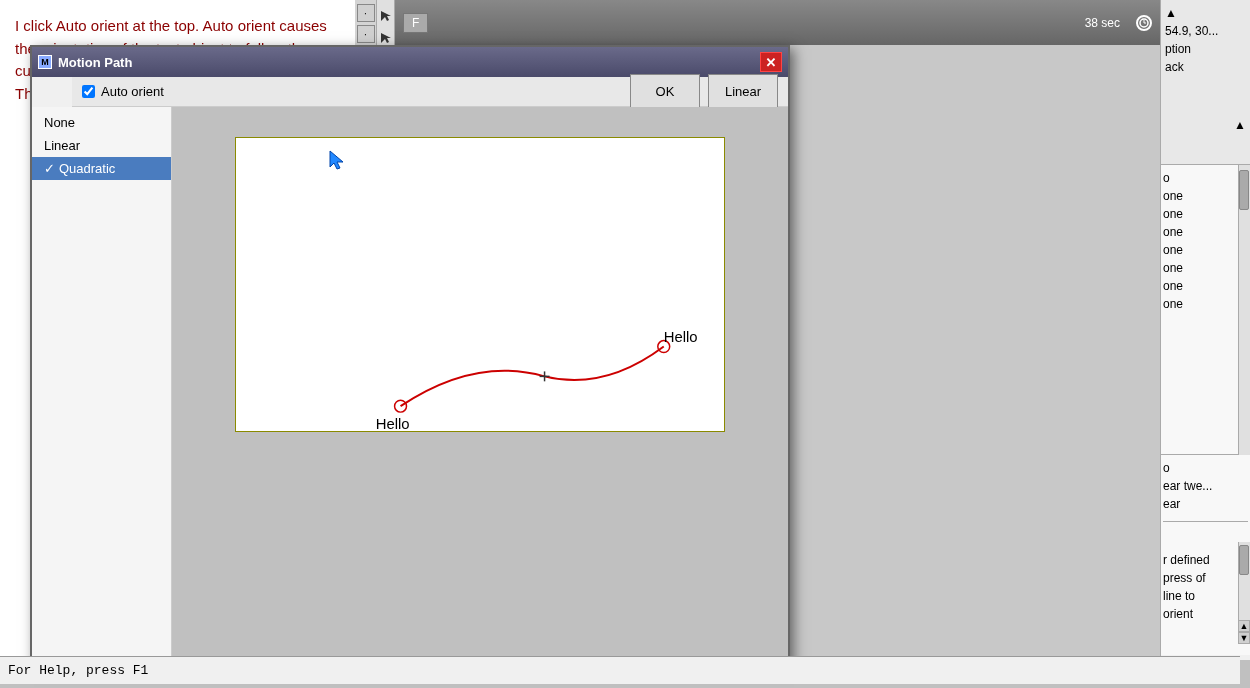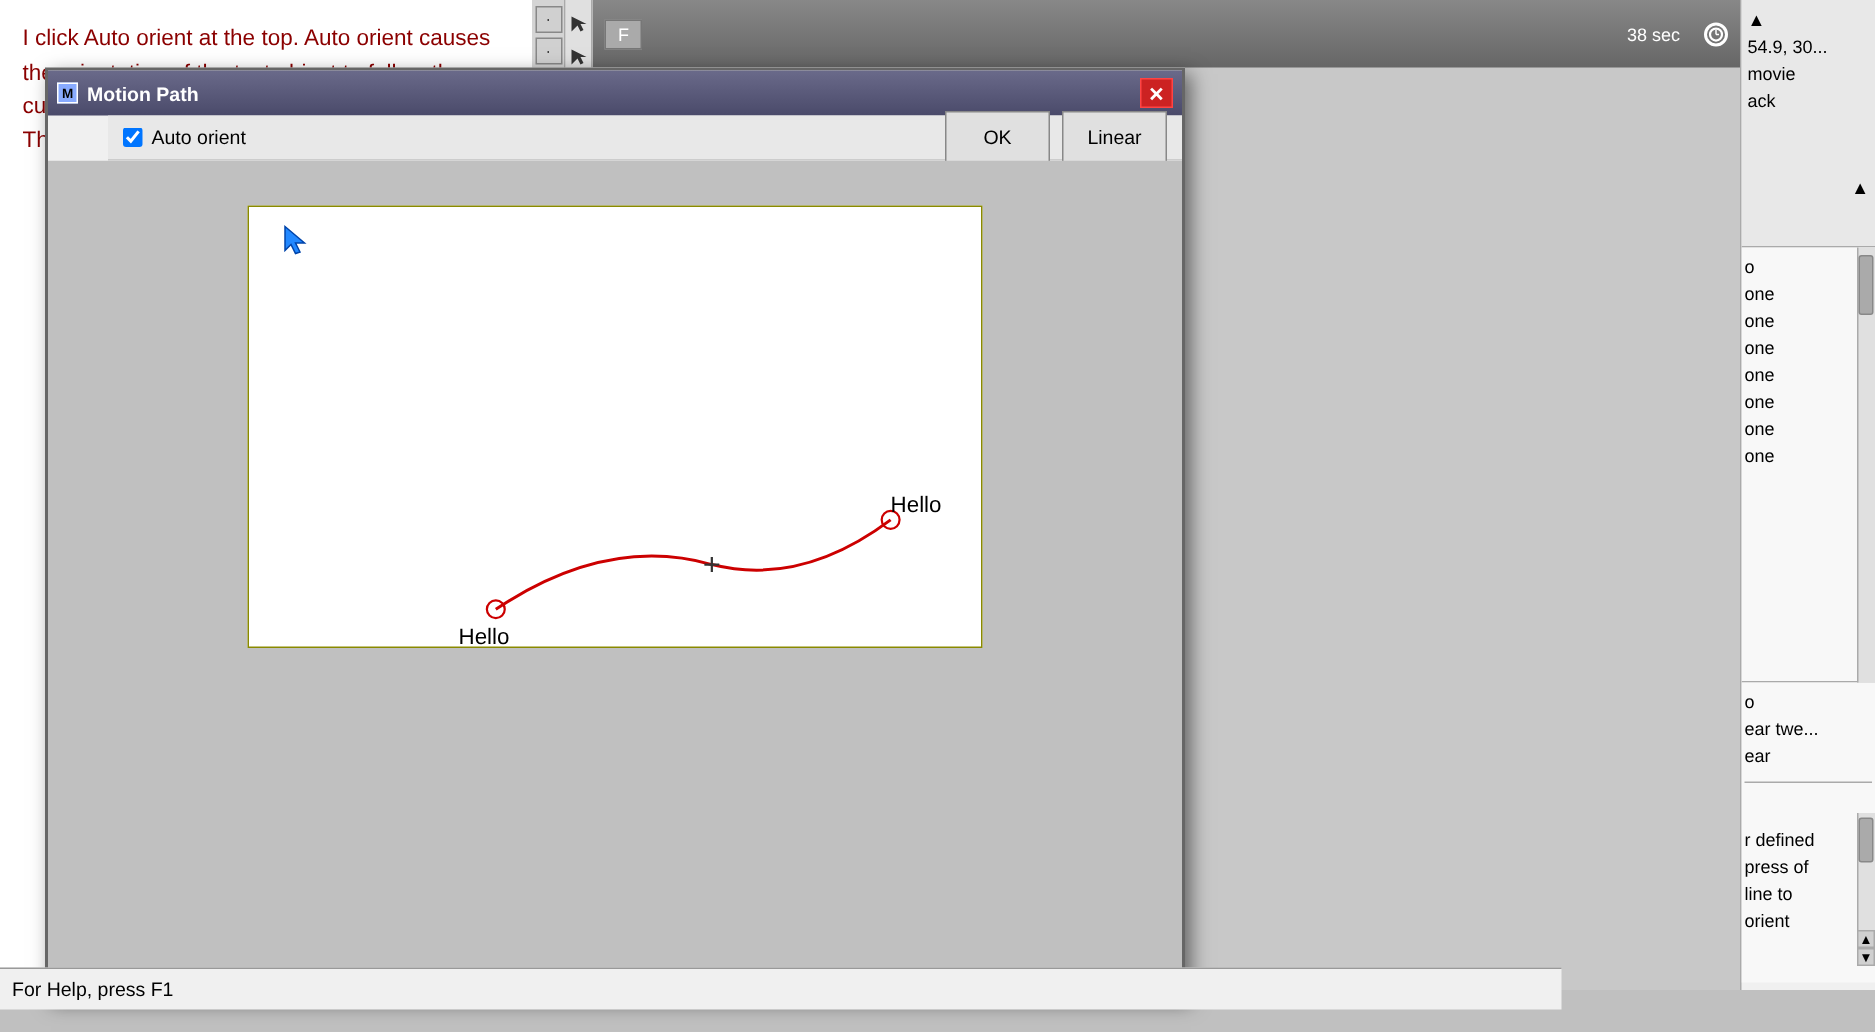--- a/index.html
+++ b/index.html
@@ -22,30 +22,31 @@
       background: white;
       padding: 15px 15px;
       color: #8B0000;
       font-size: 15px;
       line-height: 1.5;
     }
 
     
     #status-bar {
       position: absolute;
-      bottom: 15px; left: 0;
-      width: 1041px;
+      bottom: 4px; left: 0;
+      width: 1240px;
       height: 28px;
       background: #f0f0f0;
       border-top: 1px solid #999;
       display: flex;
       align-items: center;
       padding: 0 8px;
       font-size: 13px;
       color: #000;
+      font-family: Liberation Mono, monospace;
     }
 
     
     #right-panel {
       position: absolute;
       right: 0; top: 0;
       width: 90px;
       height: 660px;
       background: #f0f0f0;
       border-left: 1px solid #aaa;
@@ -462,21 +463,21 @@
 
     <div class="tool-icon" style="font-size:16px;color:#228822;font-weight:bold;">−</div>
   </div>
 
 </div>
 
 <div id="right-panel">
   <div id="right-panel-top">
     <div class="row">▲</div>
     <div class="row">54.9, 30...</div>
-    <div class="row">movie</div>
+    <div class="row">ption</div>
     <div class="row">ack</div>
     <div style="height:40px;"></div>
     <div class="row" style="text-align:right;">▲</div>
   </div>
   <div id="right-panel-mid">
     <div class="row">o</div>
     <div class="row">one</div>
     <div class="row">one</div>
     <div class="row">one</div>
     <div class="row">one</div>
@@ -525,20 +526,27 @@
         <input type="checkbox" id="auto-orient-checkbox" checked="" style="">
         <label id="auto-orient-label" for="auto-orient-checkbox">Auto orient</label>
       </div>
       <div style="flex:1;"></div>
       <button id="ok-button">OK</button>
       <button id="cancel-button">Linear</button>
     </div>
 
     <div id="dialog-content">
 
+      <div id="list-panel">
+        <div class="list-item">None</div>
+        <div class="list-item">Linear</div>
+        <div class="list-item selected">
+          <span style="margin-right:4px;">✓</span>Quadratic
+        </div>
+      </div>
 
       <div id="canvas-area">
 
         <div style="position:absolute;top:42px;left:155px;z-index:10;pointer-events:none;">
           <svg width="20" height="22" viewBox="0 0 20 22">
             <polygon points="3,2 3,18 7,14 10,20 13,19 10,13 16,13" fill="#2288ff" stroke="#0044aa" stroke-width="1"></polygon>
           </svg>
         </div>
 
         <div id="canvas-viewport">

